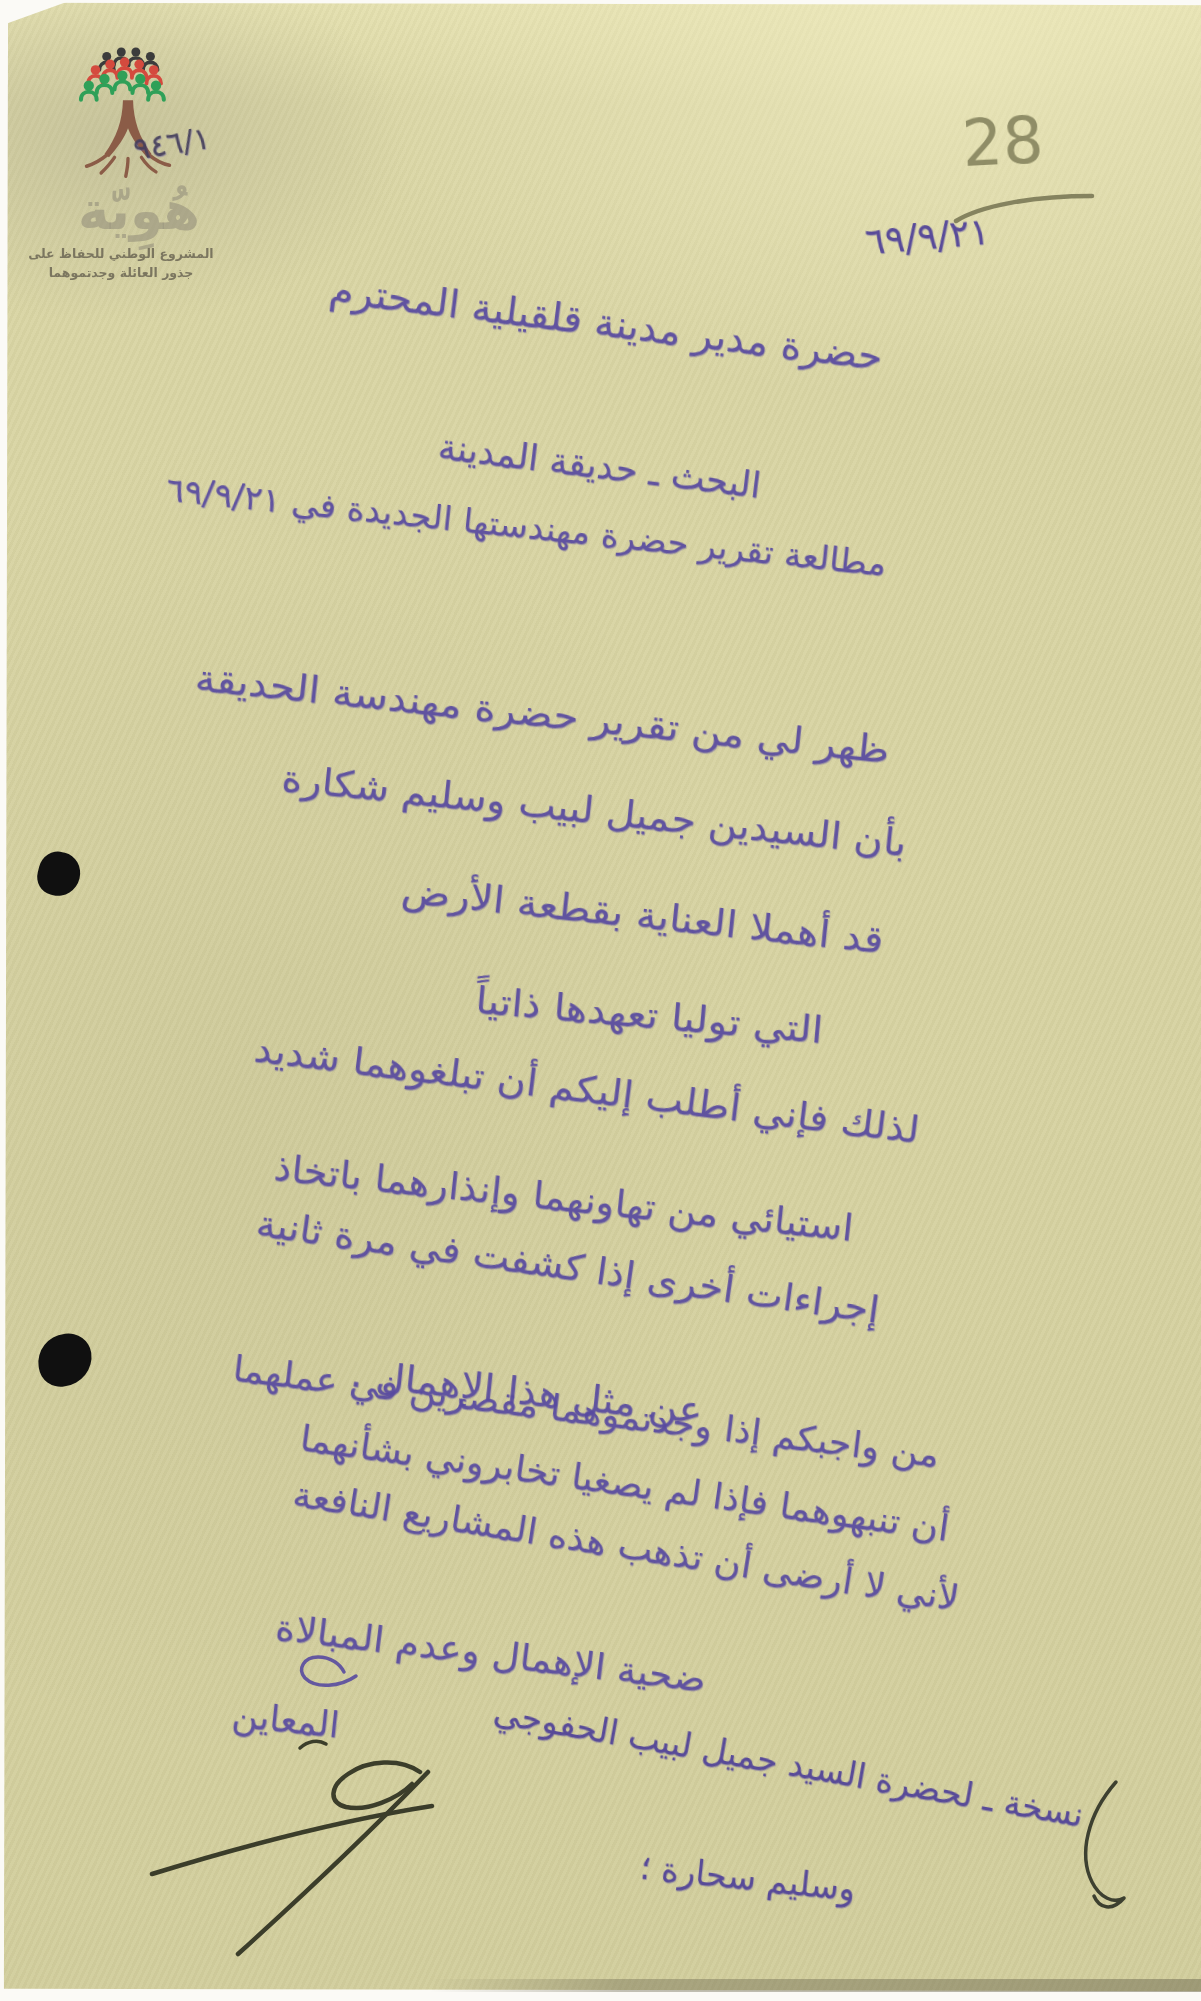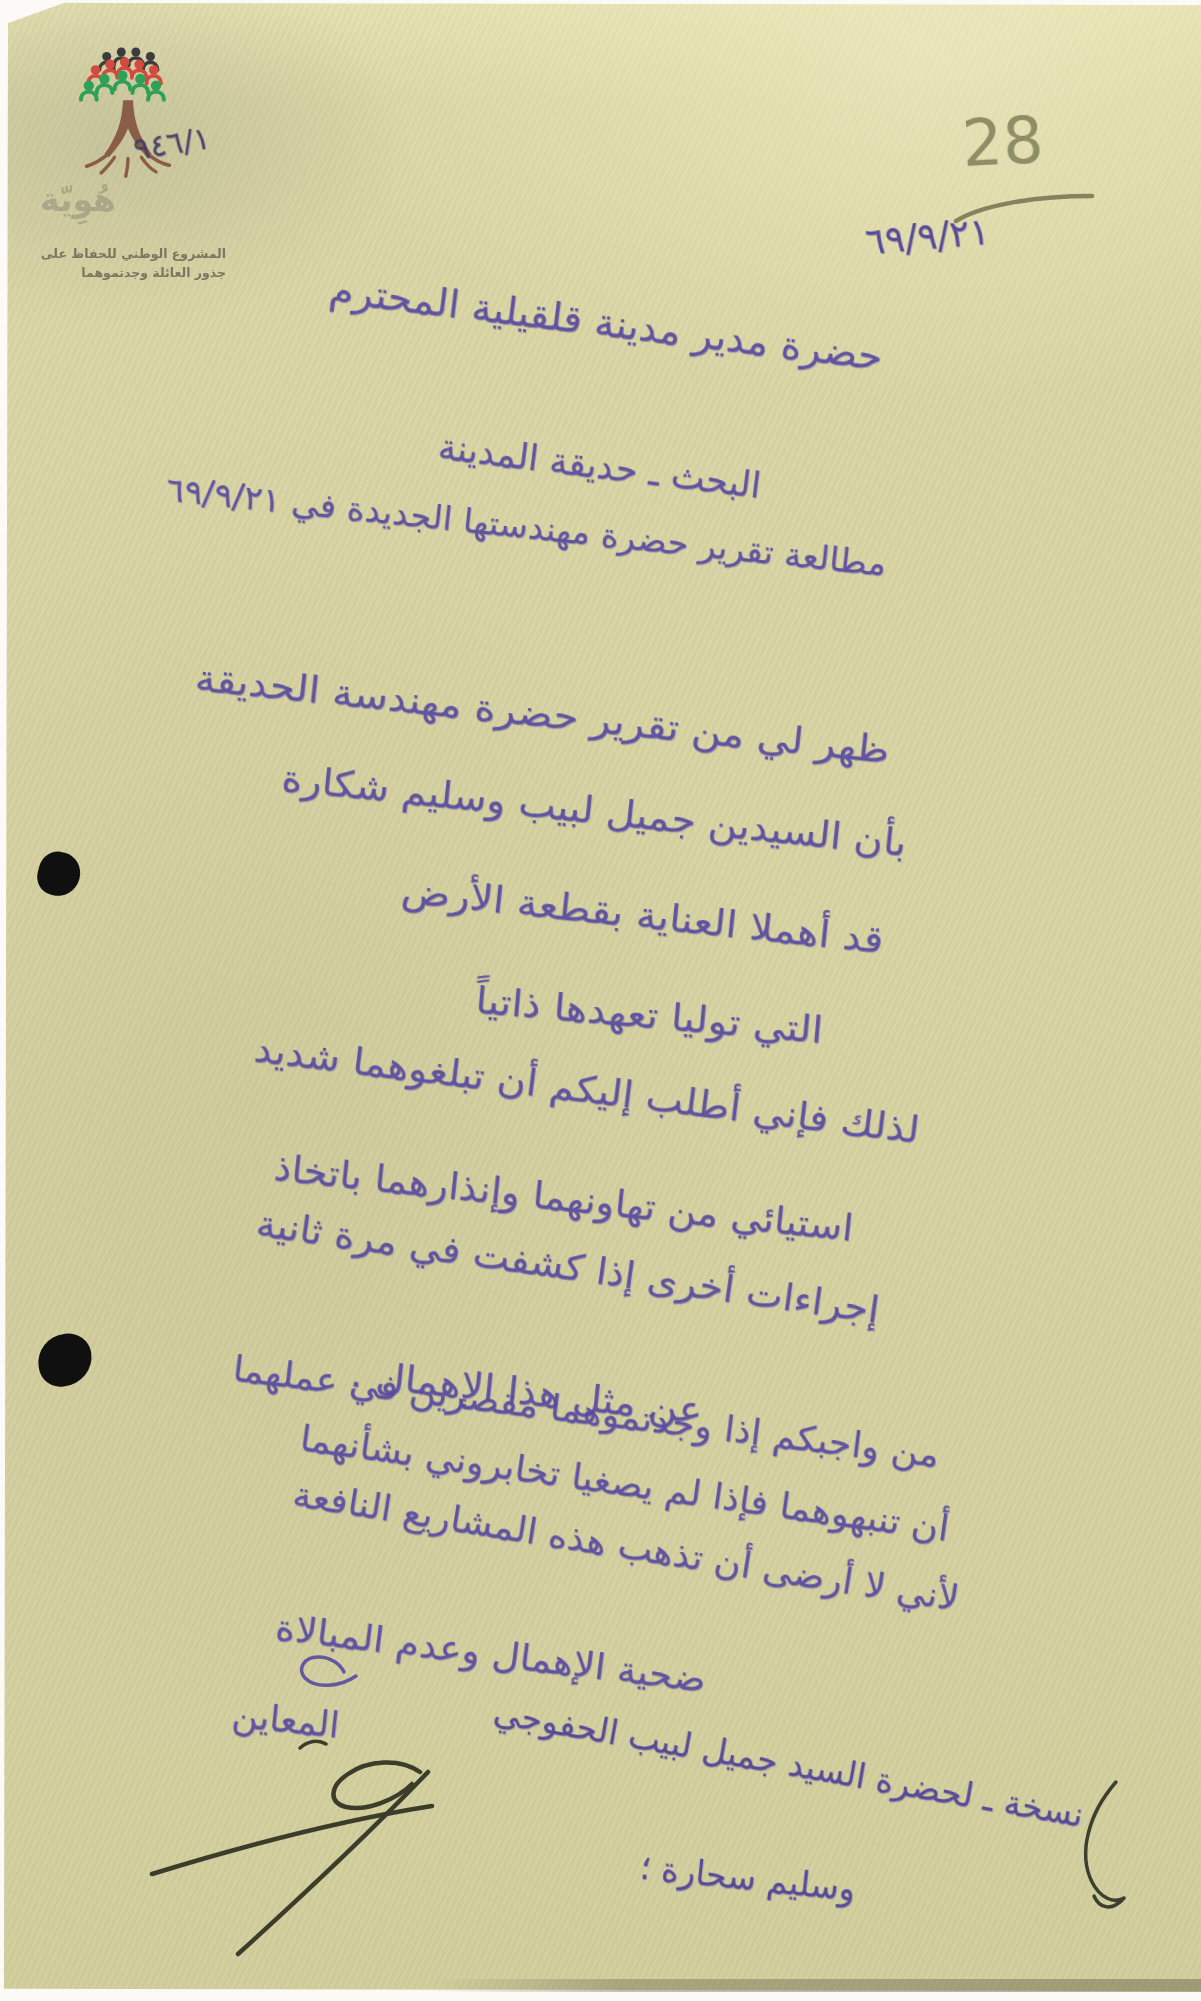--- a/index.html
+++ b/index.html
@@ -42,23 +42,23 @@
   .b8{right:262px;top:1438px;font-size:35px;transform:rotate(7deg) scaleX(1.06);transform-origin:right center;}
   .b9{right:252px;top:1512px;font-size:35px;transform:rotate(8deg) scaleX(1.06);transform-origin:right center;}
   .b10{right:242px;top:1582px;font-size:35px;transform:rotate(9deg) scaleX(1.06);transform-origin:right center;}
   .b11{right:495px;top:1662px;font-size:36px;transform:rotate(7deg) scaleX(1.06);transform-origin:right center;}
   .sig-title{left:232px;top:1702px;font-size:36px;transform:rotate(6deg);}
   .cc1{right:118px;top:1798px;font-size:34px;color:#4f4198;transform:rotate(10deg);transform-origin:right center;}
   .cc2{right:345px;top:1872px;font-size:34px;color:#4f4198;transform:rotate(6deg);transform-origin:right center;}
   
   .logo-wrap{position:absolute;left:0;top:0;}
   .logo-tree{position:absolute;left:72px;top:42px;}
-  .logo-word{position:absolute;left:40px;top:180px;width:160px;text-align:left;direction:rtl;
-    font-size:33px;font-weight:bold;color:rgba(150,146,124,0.62);filter:blur(0.4px);}
-  .logo-org{position:absolute;left:16px;width:210px;direction:rtl;
+  .logo-word{position:absolute;left:40px;top:180px;width:160px;text-align:right;direction:rtl;
+    font-size:53px;font-weight:bold;color:rgba(150,146,124,0.62);filter:blur(0.4px);}
+  .logo-org{position:absolute;left:16px;width:210px;text-align:center;direction:rtl;
     font-size:12.5px;font-weight:bold;color:rgba(118,113,92,0.95);}
   .org1{top:246px;} .org2{top:265px;}
   
   .hole{position:absolute;background:#101010;}
   .hole1{left:38px;top:852px;width:42px;height:44px;border-radius:48% 52% 55% 45%;transform:rotate(14deg);}
   .hole2{left:38px;top:1334px;width:54px;height:52px;border-radius:56% 44% 58% 42%;transform:rotate(-8deg);}
   .overlay{position:absolute;left:0;top:0;pointer-events:none;}
 </style>
 </head>
 <body>

